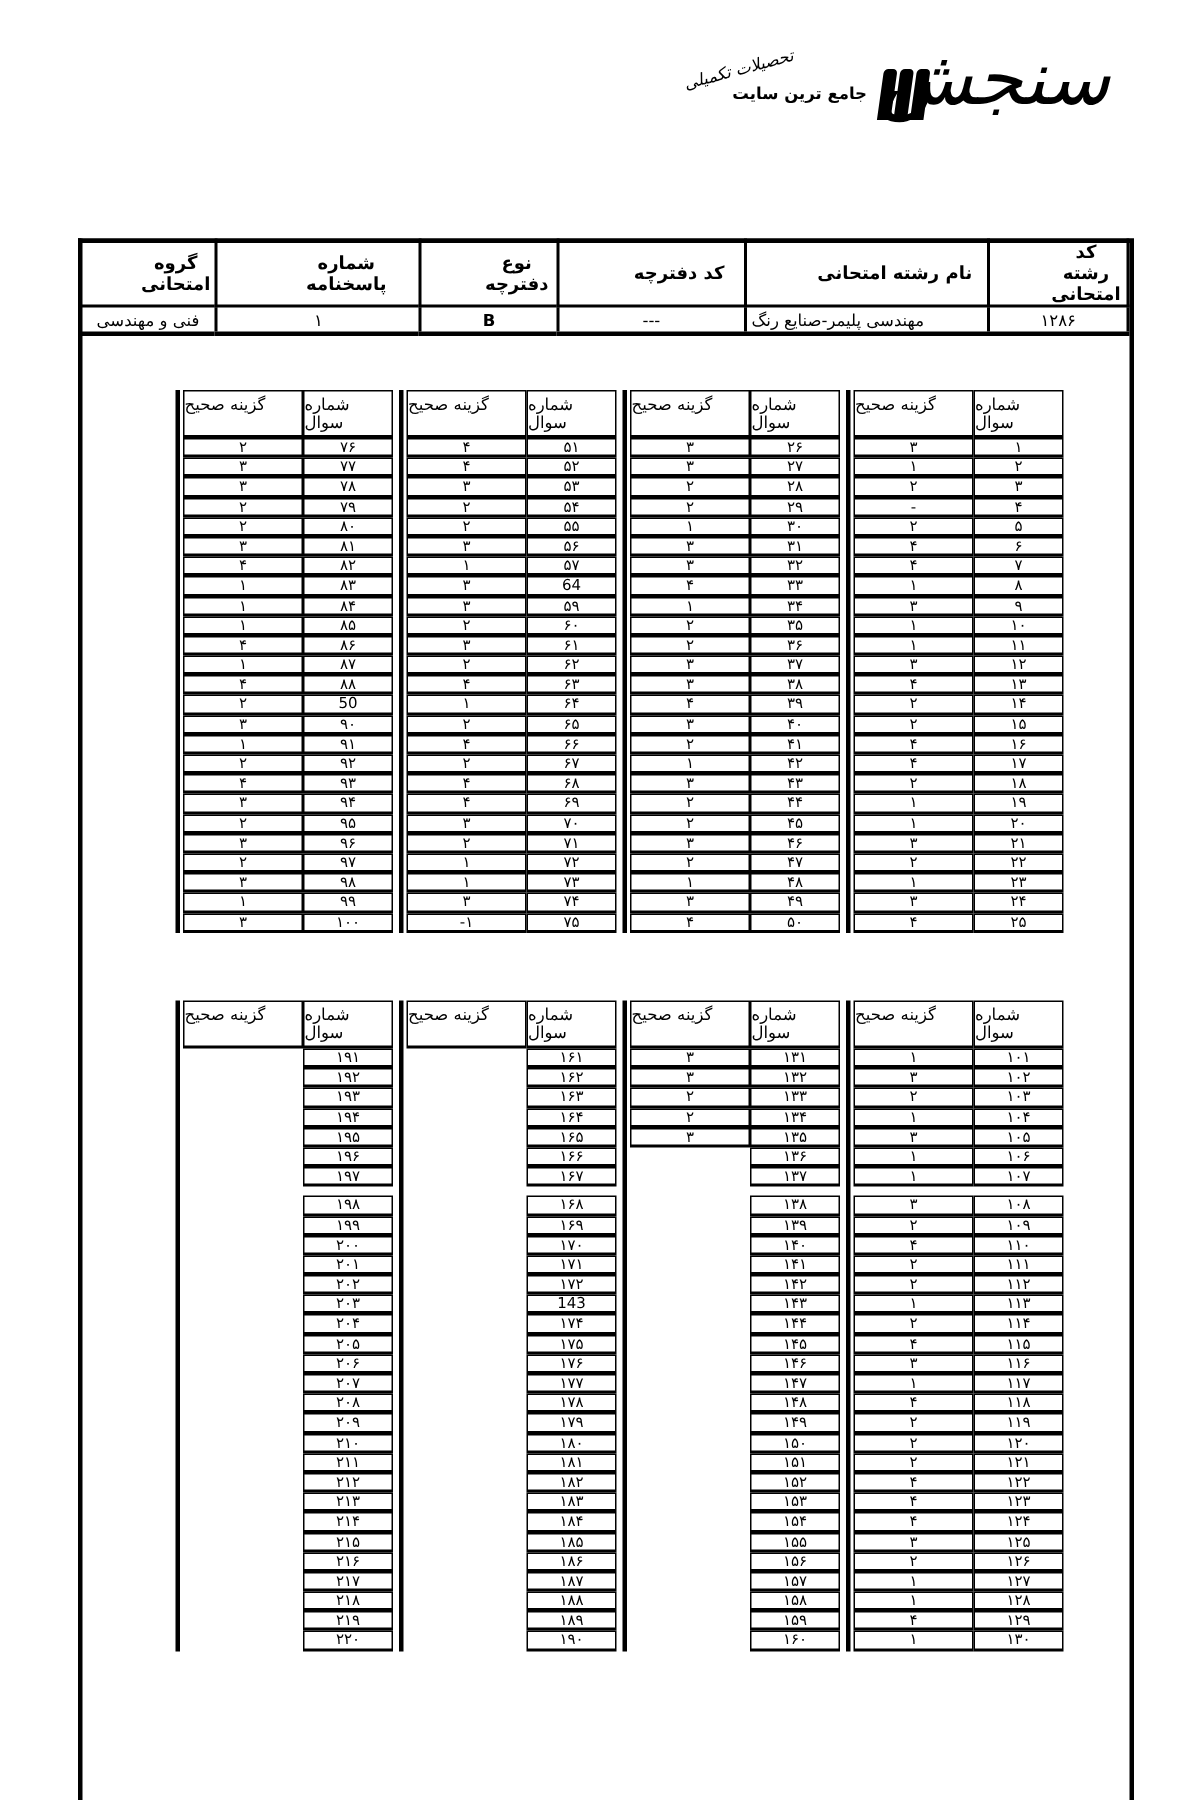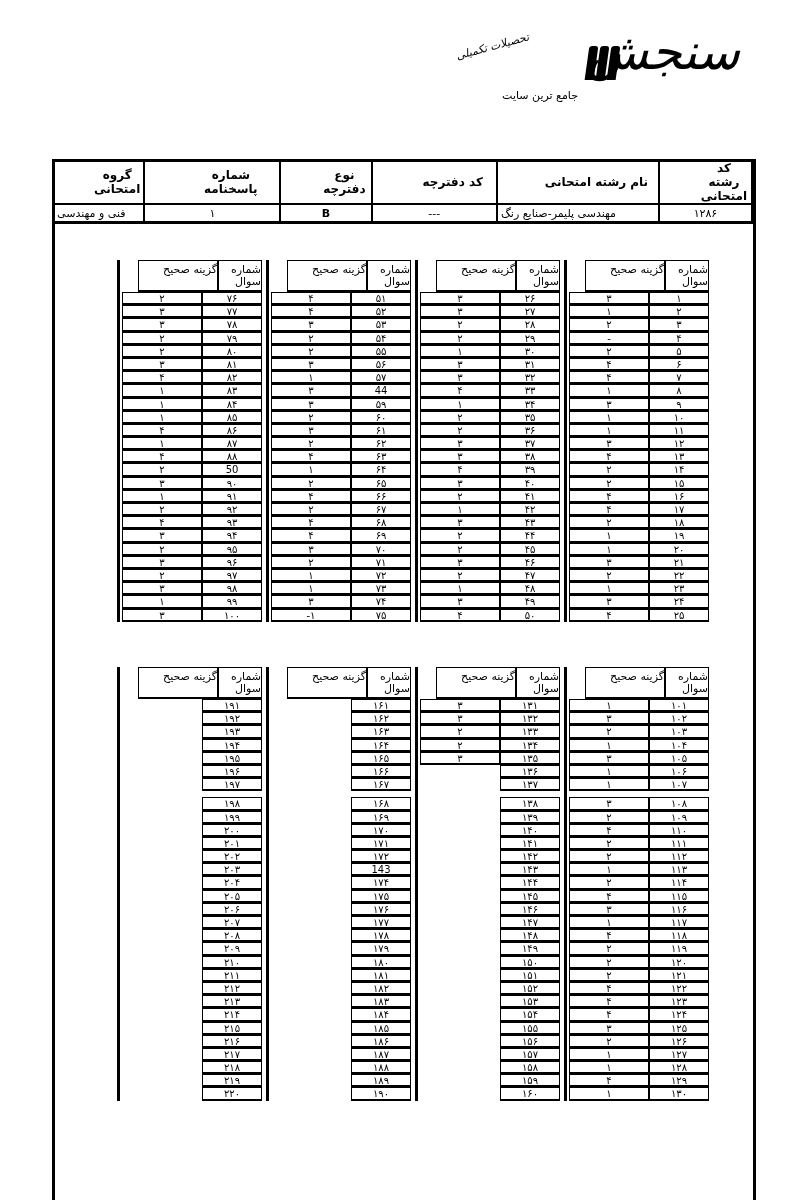--- a/index.html
+++ b/index.html
@@ -1,40 +1,40 @@
 <!DOCTYPE html>
 <html><head>
 <meta charset="utf-8">
 <style>
   html,body{margin:0;padding:0;background:#fff;}
   body{width:800px;height:1200px;position:relative;overflow:hidden;font-family:"DejaVu Sans",sans-serif;color:#000;}
   .logo{position:absolute;top:18px;left:500px;width:240px;height:72px;direction:rtl;}
   .logo .brand{position:absolute;right:0;top:4px;font-family:"DejaVu Serif",serif;font-size:50px;font-style:italic;line-height:60px;}
   .logo .books{position:absolute;right:122px;top:28px;display:flex;gap:2px;}
   .logo .books span{display:block;width:9px;height:34px;background:#000;border-radius:3px 3px 0 0;transform:skewX(-8deg);}
-  .logo .tagline{position:absolute;right:162px;top:38px;font-size:11px;font-weight:normal;white-space:nowrap;margin-top:33px;}
+  .logo .tagline{position:absolute;right:162px;top:38px;font-size:11px;font-weight:bold;white-space:nowrap;}
   .logo .tagline2{position:absolute;right:210px;top:22px;font-family:"DejaVu Serif",serif;font-style:italic;font-size:11px;white-space:nowrap;transform:rotate(-15deg);}
   .frame{position:absolute;left:52px;top:159px;width:698px;height:1041px;border-left:3px solid #000;border-right:3px solid #000;border-top:3px solid #000;}
   .head{position:absolute;left:52px;top:159px;width:701px;direction:rtl;border-collapse:collapse;}
   .head td{border:2px solid #000;text-align:center;font-size:12px;font-weight:bold;padding:0 3px;}
   .head tr.h td{height:42px;padding-left:40px;}
   .head tr.v td{height:16px;font-weight:normal;font-size:11px;}
   .head .sep{border-bottom:3px solid #000;}
   .sec{position:absolute;left:117px;display:flex;direction:rtl;}
   .blk{width:142px;margin-left:4px;border-left:3px solid #000;}
   .blk:last-child{margin-left:0;}
   .blk-inner{display:flex;flex-direction:column;}
   .row{display:flex;height:13.2px;}
   .row .q,.row .a{box-sizing:border-box;font-size:10px;line-height:12px;text-align:center;}
   .row .q{width:60px;border:1px solid #000;border-bottom-width:2px;}
   .row .a{width:80px;border:1px solid #000;border-bottom-width:2px;}
   .row .a.empty{border:none;}
   .hrow{display:flex;height:32px;}
-  .hrow div{box-sizing:border-box;border:1px solid #000;border-bottom:2px solid #000;font-size:11px;line-height:12px;text-align:right;padding-top:3px;}
-  .hrow .q{width:44px;}
+  .hrow div{box-sizing:border-box;border:1px solid #000;border-bottom:2px solid #000;font-size:11px;line-height:12px;text-align:left;padding-top:3px;}
+  .hrow .q{width:60px;}
   .hrow .a{width:80px;}
   .gap{height:6px;}
 </style>
 </head>
 <body>
 
 <div class="logo">
   <div class="brand">سنجش</div>
   <div class="books">
       <span></span>
@@ -56,21 +56,21 @@
     <td style="width:50px">نوع دفترچه</td>
     <td style="width:130px">شماره پاسخنامه</td>
     <td>گروه امتحانی</td>
   </tr>
   <tr class="v">
     <td class="sep">۱۲۸۶</td>
     <td class="sep" style="text-align:left">مهندسی پلیمر-صنایع رنگ</td>
     <td class="sep">---</td>
     <td class="sep" style="font-weight:bold">B</td>
     <td class="sep">۱</td>
-    <td class="sep" style="text-align:left">فنی و مهندسی</td>
+    <td class="sep" style="text-align:center">فنی و مهندسی</td>
   </tr>
 </tbody>
   </table>
 
 <div class="sec" id="sec0" style="top:260px;">
     <div class="blk">
       <div class="blk-inner">
         <div class="hrow">
           <div class="q">شماره سوال</div>
           <div class="a">گزینه صحیح</div>
@@ -313,21 +313,21 @@
         </div>
         <div class="row">
           <div class="q">۵۶</div>
           <div class="a">۳</div>
         </div>
         <div class="row">
           <div class="q">۵۷</div>
           <div class="a">۱</div>
         </div>
         <div class="row">
-          <div class="q">44</div>
+          <div class="q">64</div>
           <div class="a">۳</div>
         </div>
         <div class="row">
           <div class="q">۵۹</div>
           <div class="a">۳</div>
         </div>
         <div class="row">
           <div class="q">۶۰</div>
           <div class="a">۲</div>
         </div>

